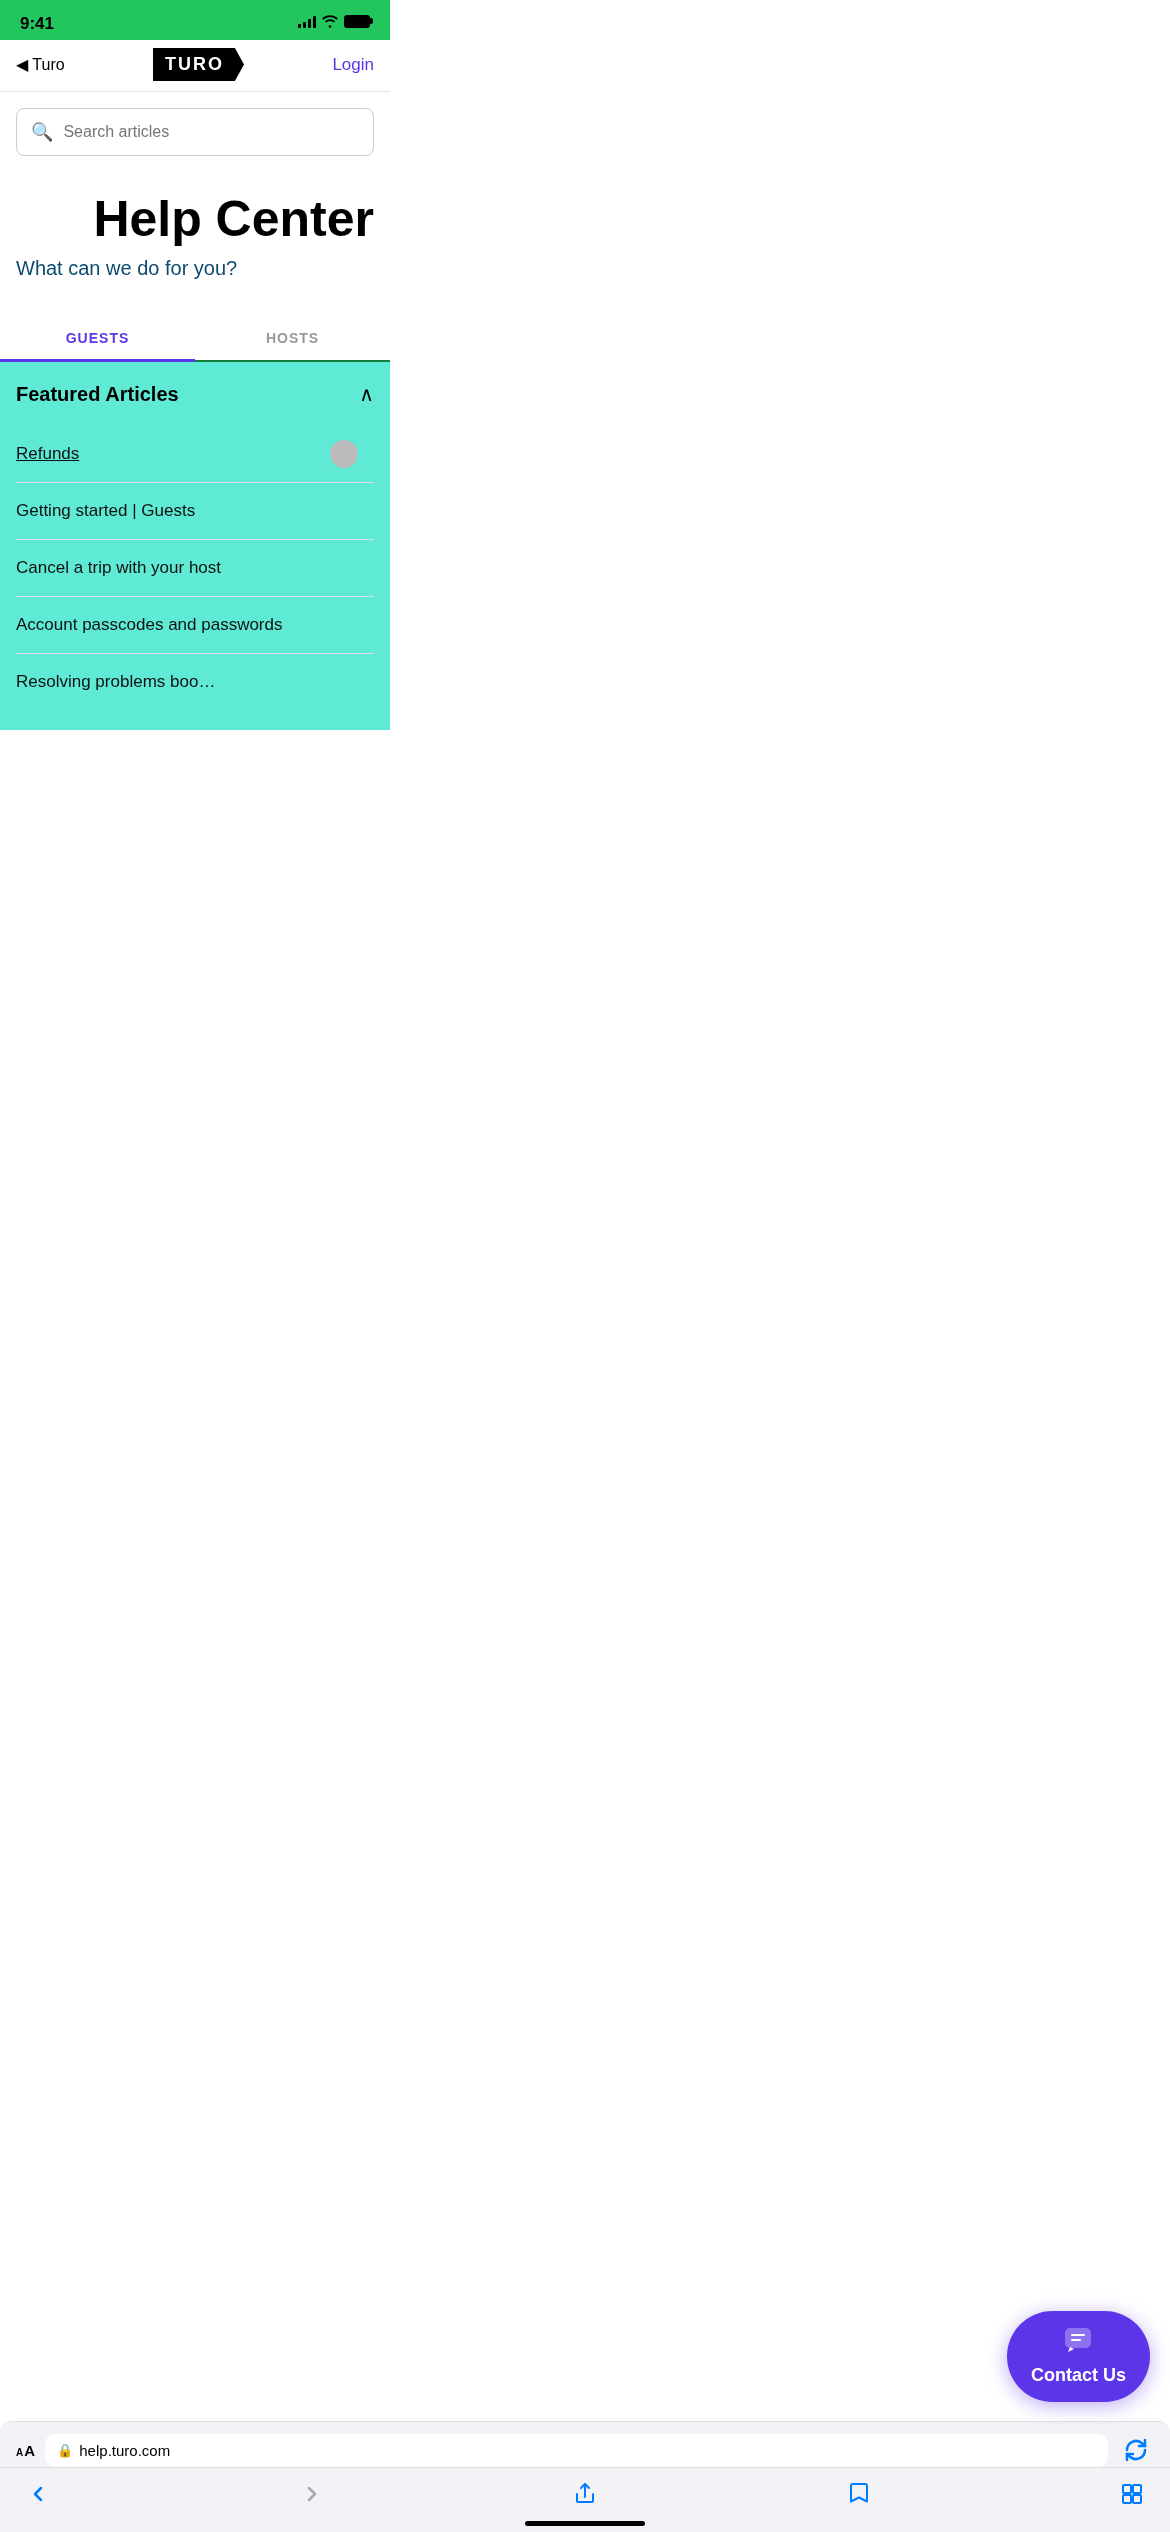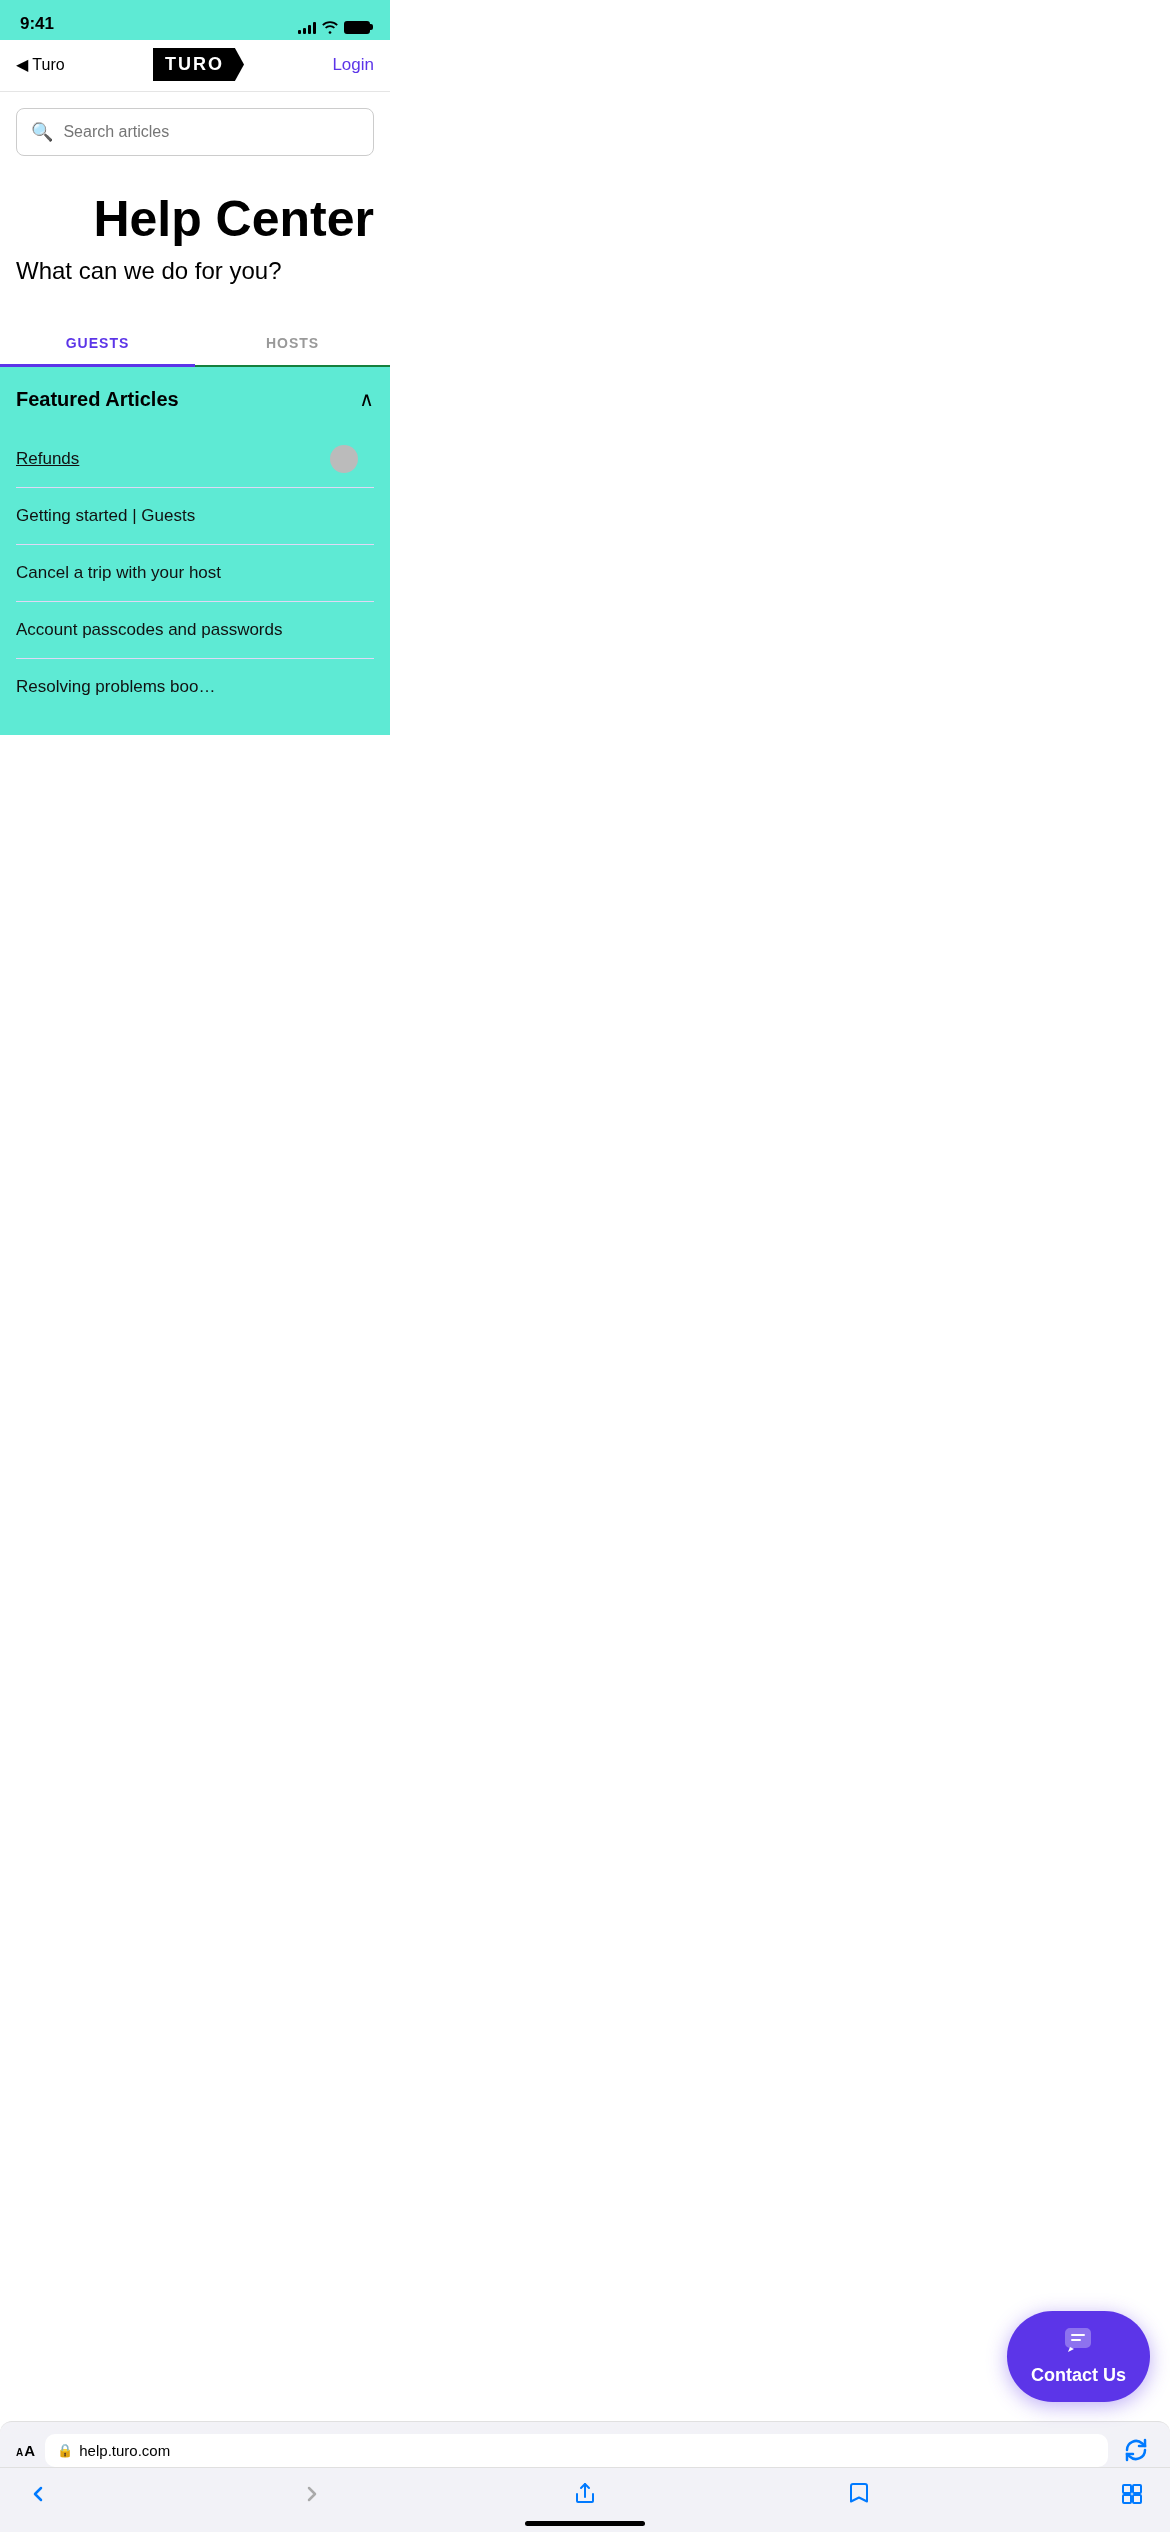--- a/index.html
+++ b/index.html
@@ -11,23 +11,23 @@
       width: 390px;
       min-height: 844px;
       overflow-x: hidden;
       position: relative;
     }
 
     
     .status-bar {
       display: flex;
       justify-content: space-between;
-      align-items: flex-end;
+      align-items: flex-start;
       padding: 14px 20px 6px 20px;
-      background: #5eead4;
+      background: #22c55e;
     }
 
     .status-time {
       font-size: 17px;
       font-weight: 600;
       color: #000;
     }
 
     .status-icons {
       display: flex;
@@ -155,22 +155,22 @@
     .hero-title {
       font-size: 50px;
       font-weight: 700;
       color: #000;
       line-height: 1.1;
       margin-bottom: 10px;
       text-align: right;
     }
 
     .hero-subtitle {
-      font-size: 24px;
-      color: #000000;
+      font-size: 20px;
+      color: #0c4a6e;
       font-weight: 400;
     }
 
     
     .tabs-container {
       display: flex;
       border-bottom: 2px solid #15803d;
       margin: 20px 0 0 0;
     }
 

